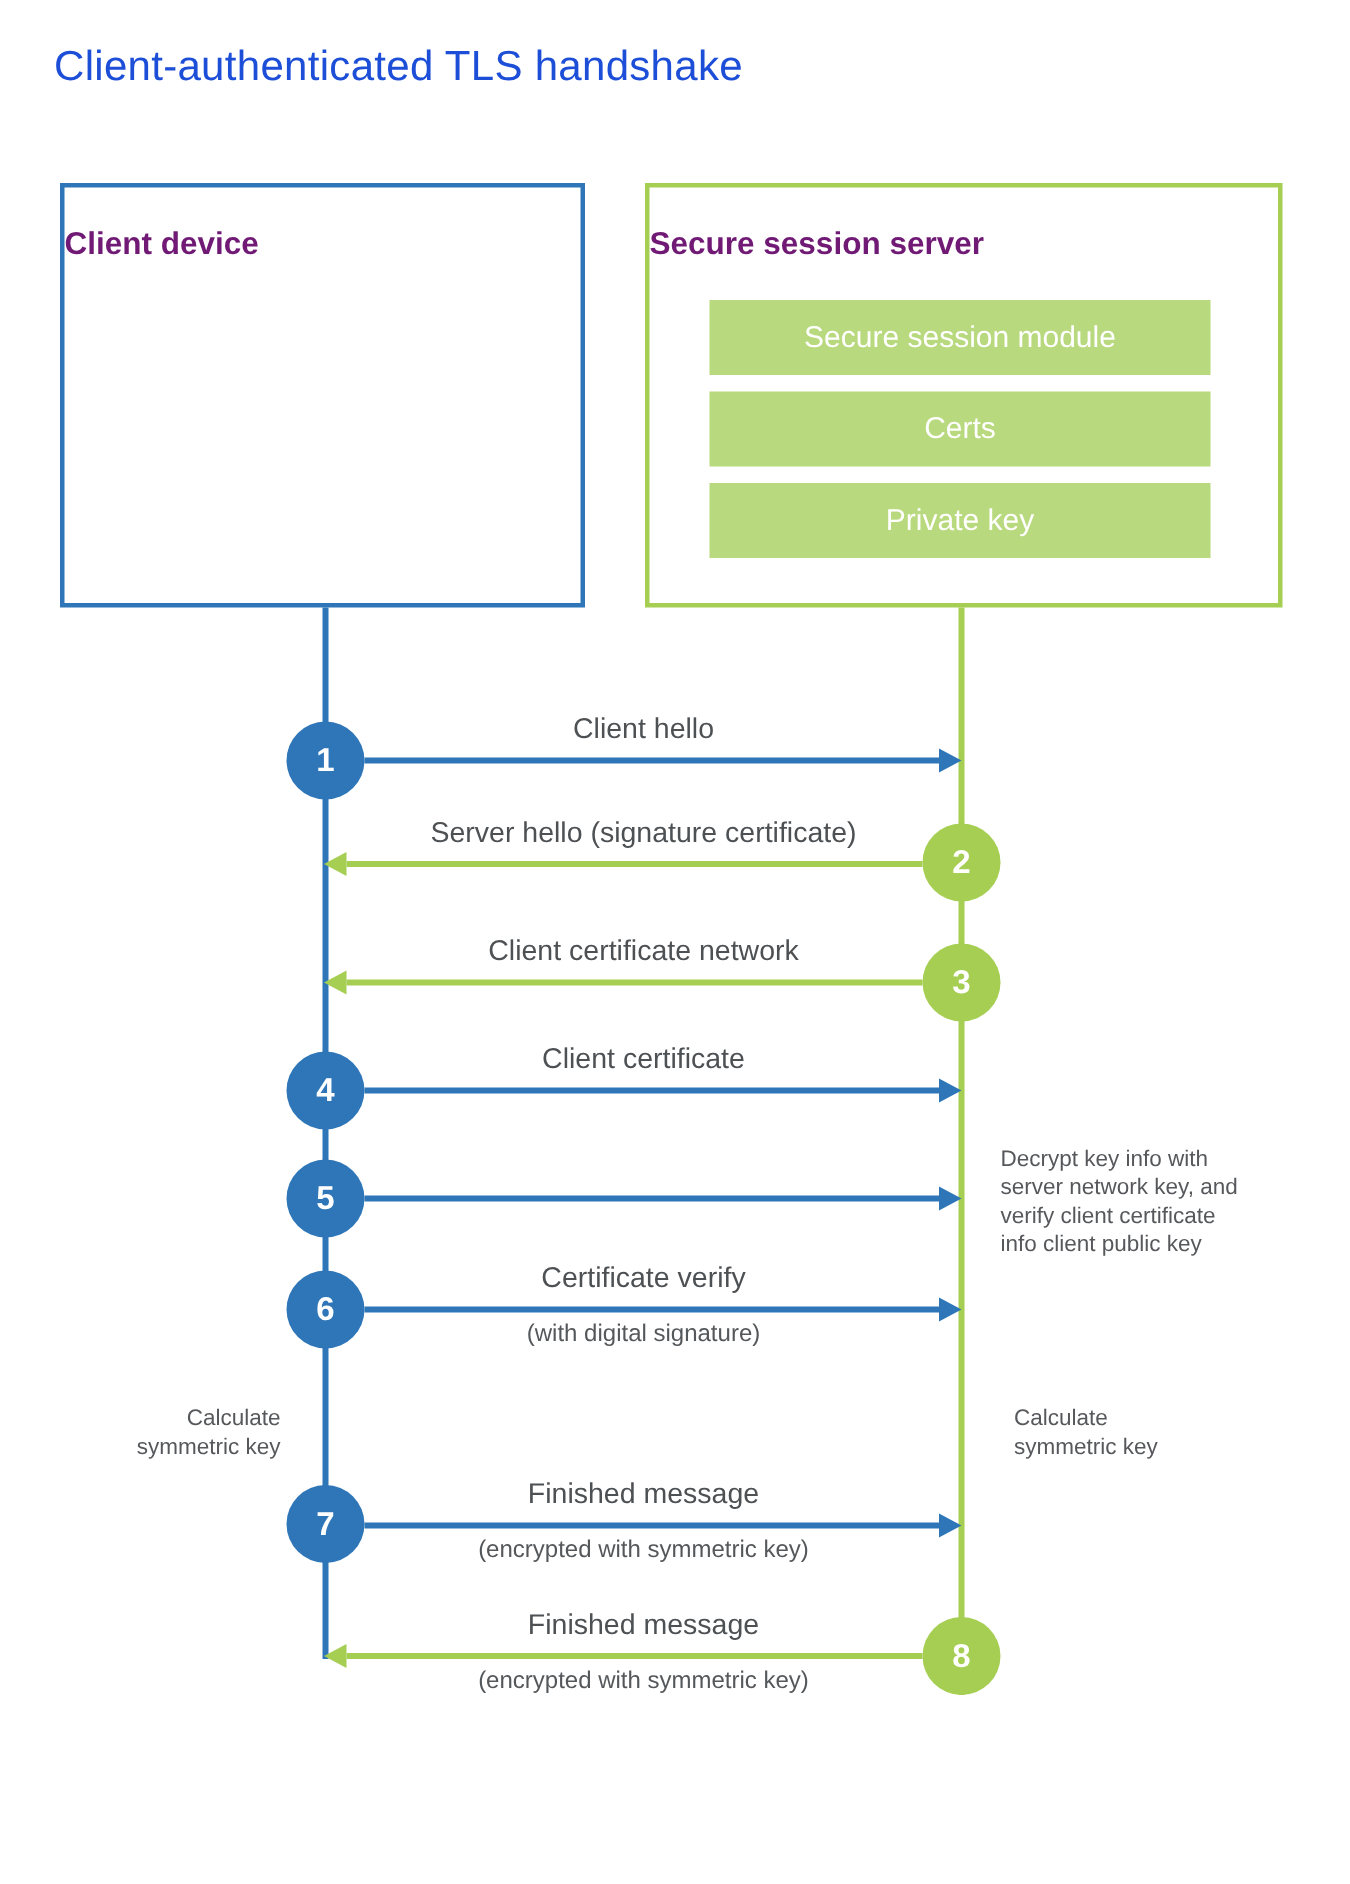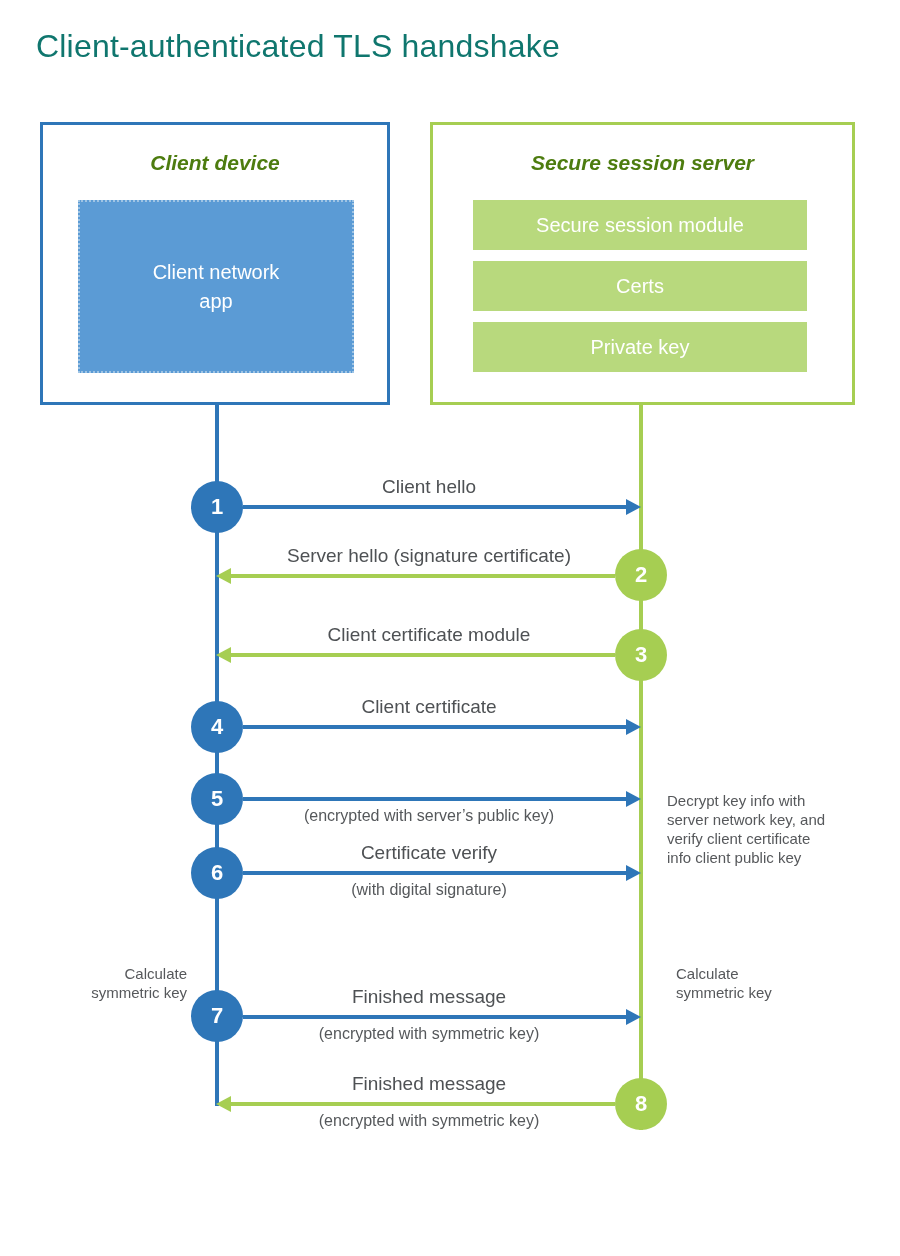--- a/index.html
+++ b/index.html
@@ -12,43 +12,42 @@
     position: relative;
     width: 900px;
     height: 1256px;
     background: #ffffff;
     overflow: hidden;
   }
   .page-title {
     position: absolute;
     left: 36px;
     top: 28px;
-    font-size: 32px;
+    font-size: 28px;
     font-weight: 300;
-    color: #0f766e;
+    color: #1d4ed8;
     letter-spacing: 0.2px;
   }
   
   .actor-box {
     position: absolute;
     top: 122px;
     height: 283px;
     box-sizing: border-box;
     background: #ffffff;
     z-index: 2;
   }
   .client-box  { left: 40px;  width: 350px; border: 3px solid #2e76b8; }
   .server-box  { left: 430px; width: 425px; border: 3px solid #a6ce52; }
   .actor-title {
     margin-top: 26px;
-    text-align: center;
+    text-align: left;
     font-size: 21px;
     font-weight: bold;
-    color: #4d7c0f;
-    font-style: italic;
+    color: #701a75;
   }
   .client-app {
     position: absolute;
     left: 78px;
     top: 200px;
     width: 276px;
     height: 173px;
     background: #5b9bd5;
     border: 2px dotted #9fc4e4;
     box-sizing: border-box;
@@ -144,40 +143,35 @@
   .l6 { top: 842px; }  .sub6 { top: 881px; }
   .l7 { top: 986px; }  .sub7 { top: 1025px; }
   .l8 { top: 1073px; } .sub8 { top: 1112px; }
   
   .side-note {
     position: absolute;
     font-size: 15px;
     line-height: 19px;
     color: #56585b;
     z-index: 3;
-    margin-top: 28px;
   }
   .note-decrypt { left: 667px; top: 763px; width: 180px; text-align: left; }
   .calc-left    { left: 60px;  top: 936px; width: 127px; text-align: right; }
   .calc-right   { left: 676px; top: 936px; width: 140px; text-align: left; }
 </style>
 </head>
 <body>
 
 <div class="canvas">
 
   <div class="page-title">Client-authenticated TLS handshake</div>
 
   <div class="actor-box client-box">
     <div class="actor-title">Client device</div>
   </div>
-  <div class="client-app">
-    <span>Client network</span>
-    <span>app</span>
-  </div>
 
   <div class="actor-box server-box">
     <div class="actor-title">Secure session server</div>
   </div>
   <div class="module-bar bar-1">Secure session module</div>
   <div class="module-bar bar-3">Private key</div>
   <div class="module-bar bar-2">Certs</div>
 
   <div class="lifeline line-blue"></div>
   <div class="lifeline line-green"></div>
@@ -194,35 +188,34 @@
     <div class="head head-left"></div>
   </div>
   <div class="step-circle green-bg c2">2</div>
   <div class="msg-label l2">Server hello (signature certificate)</div>
 
   <div class="a3">
     <div class="shaft shaft-left"></div>
     <div class="head head-left"></div>
   </div>
   <div class="step-circle green-bg c3">3</div>
-  <div class="msg-label l3">Client certificate module</div>
+  <div class="msg-label l3">Client certificate network</div>
 
   <div class="a4">
     <div class="shaft shaft-right"></div>
     <div class="head head-right"></div>
   </div>
   <div class="step-circle blue-bg c4">4</div>
   <div class="msg-label l4">Client certificate</div>
 
   <div class="a5">
     <div class="shaft shaft-right"></div>
     <div class="head head-right"></div>
   </div>
   <div class="step-circle blue-bg c5">5</div>
-  <div class="msg-sub sub5">(encrypted with server’s public key)</div>
 
   <div class="a6">
     <div class="shaft shaft-right"></div>
     <div class="head head-right"></div>
   </div>
   <div class="step-circle blue-bg c6">6</div>
   <div class="msg-label l6">Certificate verify</div>
   <div class="msg-sub sub6">(with digital signature)</div>
 
   <div class="a7">

